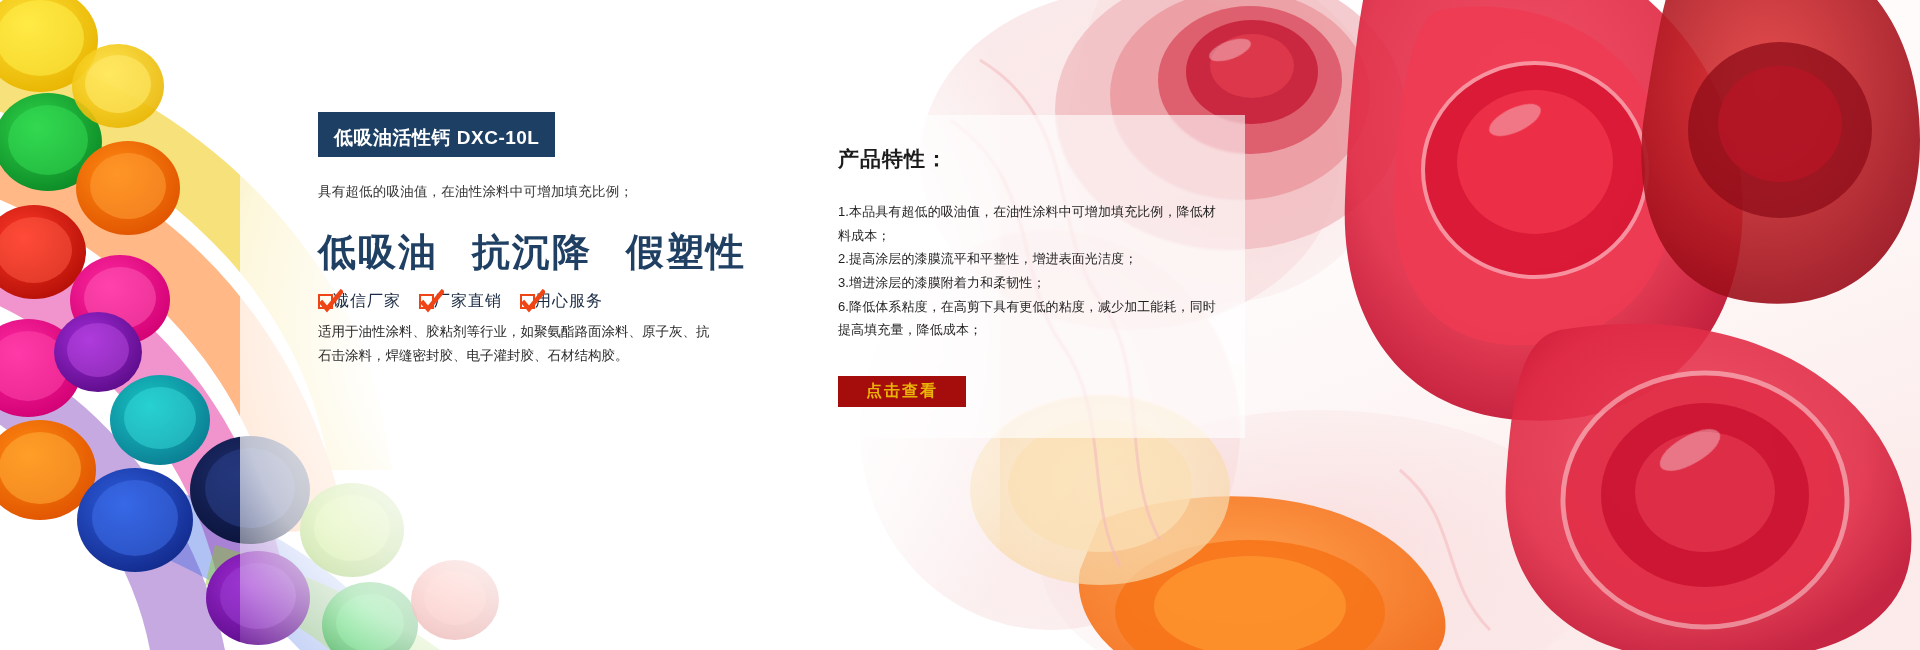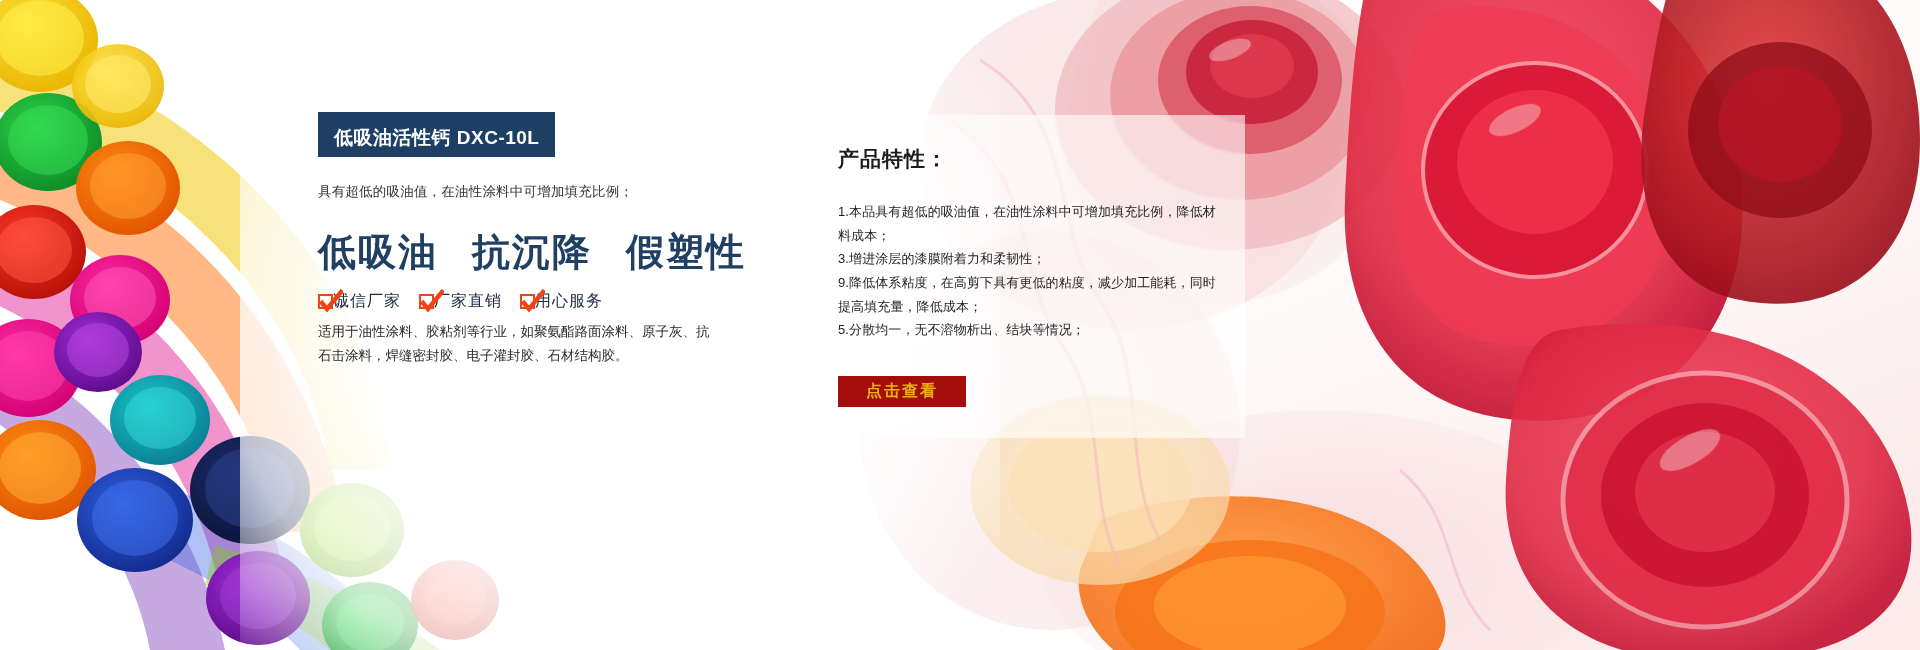--- a/index.html
+++ b/index.html
@@ -436,22 +436,22 @@
 
 
     <div class="apply-body">适用于油性涂料、胶粘剂等行业，如聚氨酯路面涂料、原子灰、抗石击涂料，焊缝密封胶、电子灌封胶、石材结构胶。</div>
   </div>
 
   <div class="panel">
     <div class="panel-inner">
       <div class="panel-title">产品特性：</div>
       <ul class="panel-list">
         <li>1.本品具有超低的吸油值，在油性涂料中可增加填充比例，降低材料成本；</li>
+        <li>2.提高涂层的漆膜流平和平整性，增进表面光洁度；</li>
         <li>3.增进涂层的漆膜附着力和柔韧性；</li>
-        <li>9.降低体系粘度，在高剪下具有更低的粘度，减少加工能耗，同时提高填充量，降低成本；</li>
-        <li>5.分散均一，无不溶物析出、结块等情况；</li>
+        <li>6.降低体系粘度，在高剪下具有更低的粘度，减少加工能耗，同时提高填充量，降低成本；</li>
       </ul>
     </div>
   </div>
 
   <button class="panel-btn">点击查看</button>
 
 </div>
 
 </body></html>

